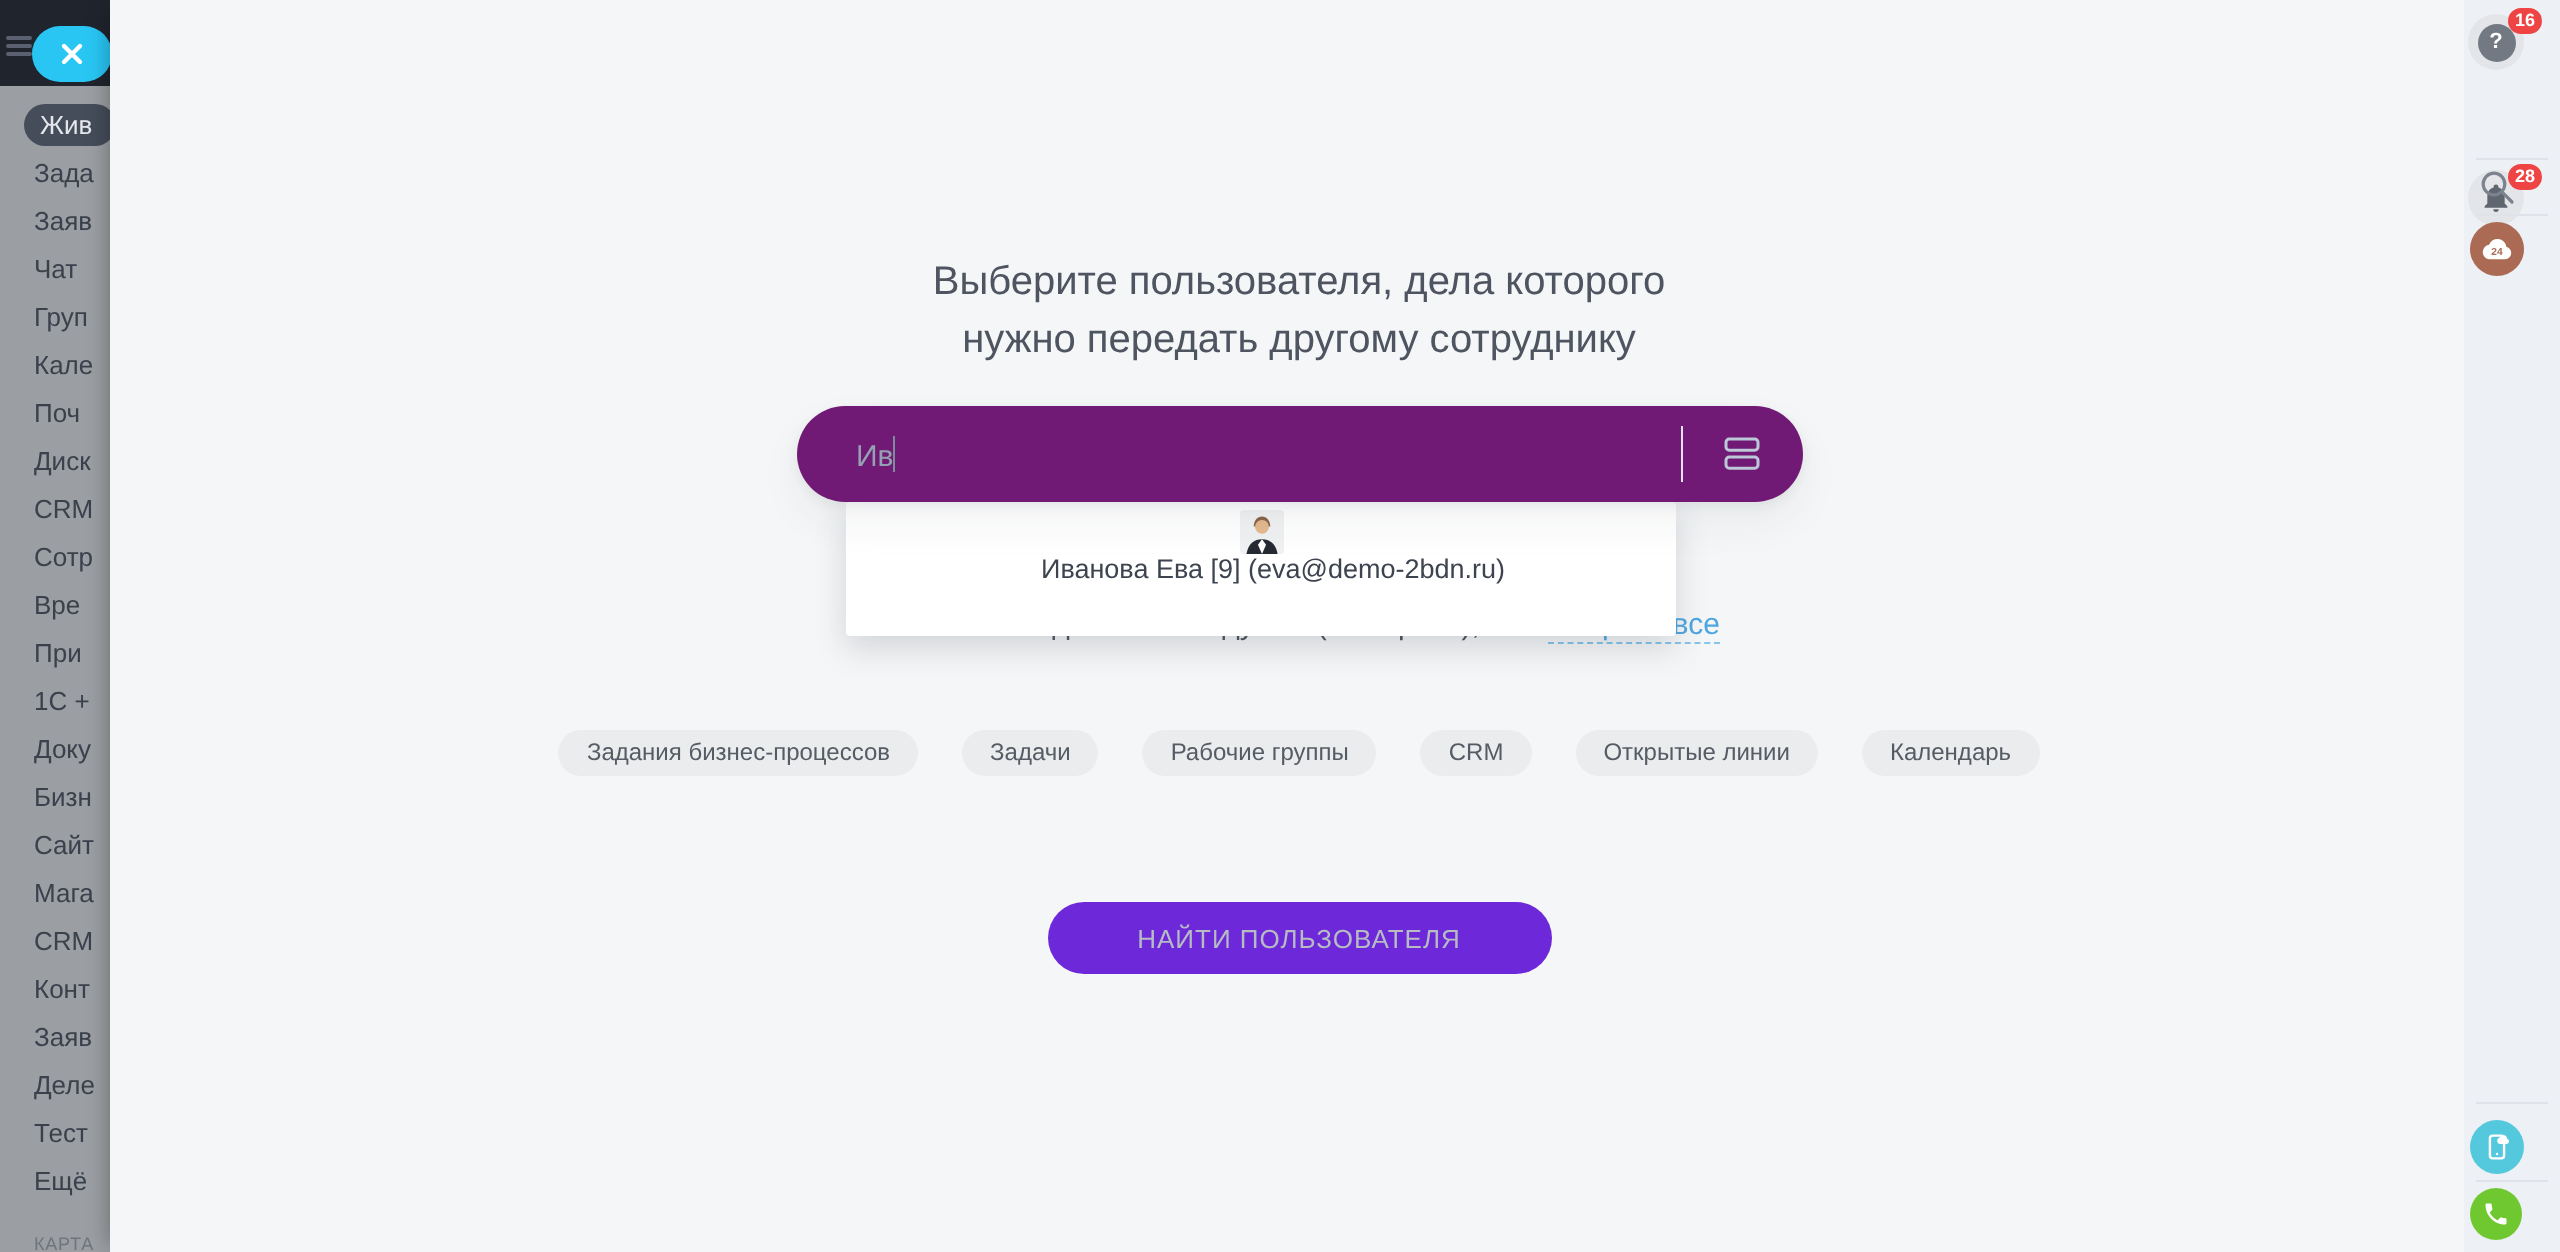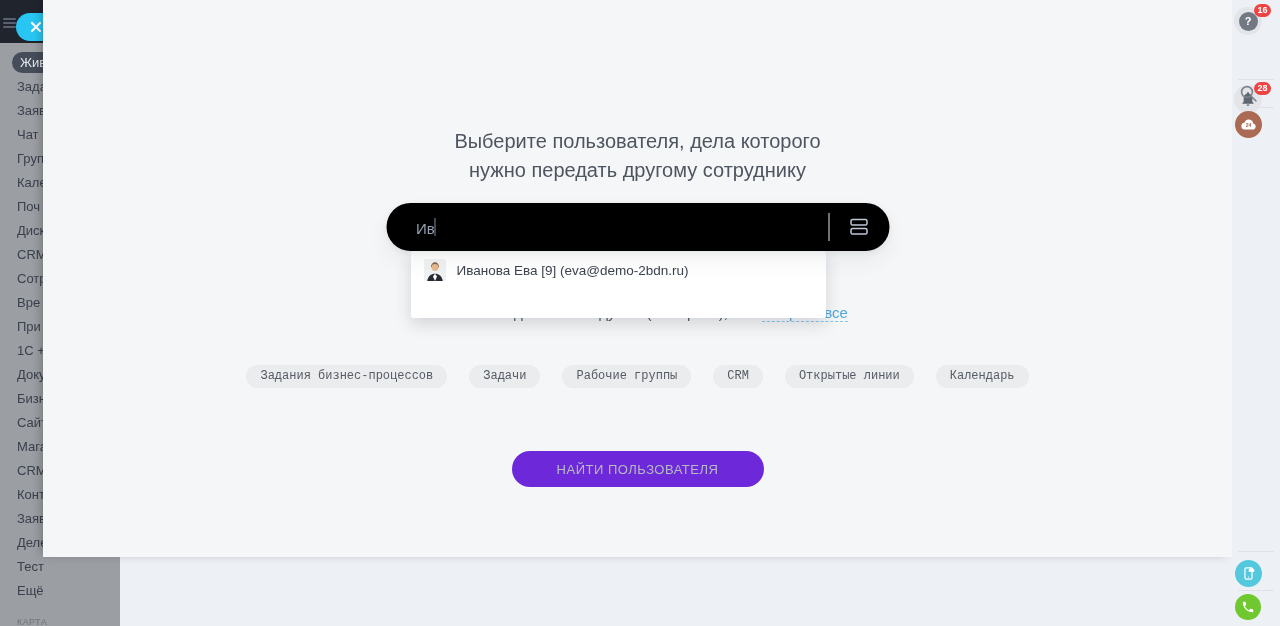--- a/index.html
+++ b/index.html
@@ -16,45 +16,45 @@
              background:#29c6f4;display:flex;align-items:center;justify-content:center;cursor:pointer;}
   .menu{position:absolute;left:0;top:51px;width:120px;}
   .menu-item{height:24px;line-height:24px;padding-left:17px;font-size:13px;color:#3a414d;
              white-space:nowrap;cursor:pointer;}
   .menu-item.selected{padding-left:12px;}
   .menu-item.selected .mi-label{display:inline-block;background:#454d5a;color:#e4e7eb;
              padding:0 12px 0 8px;border-radius:12px;line-height:21px;}
   .sitemap{position:absolute;left:17px;top:617px;font-size:9px;letter-spacing:.4px;color:#70757c;}
 
   
-  .main-panel{position:absolute;left:43px;top:0;width:1189px;height:557px;background:#f5f6f7;
+  .main-panel{position:absolute;left:55px;top:0;width:1189px;height:626px;background:#f5f6f7;
               border-right:1px solid #4d7c0f;box-shadow:-4px 0 10px -3px rgba(0,0,0,.28);z-index:5;}
   .page-title{position:absolute;top:127px;left:0;right:0;margin:0 auto;max-width:400px;
               text-align:center;font-size:20px;line-height:29px;font-weight:400;color:#4e5561;}
   .search-pill{position:absolute;top:203px;left:50%;transform:translateX(-50%);width:503px;height:48px;
-               background:#000000;border-radius:24px;
+               background:#701a75;border-radius:24px;
                box-shadow:0 2px 6px rgba(40,50,60,.07),0 10px 22px rgba(40,50,60,.06);z-index:4;}
   .search-input{position:absolute;left:28px;top:0;width:400px;height:48px;border:none;outline:none;
                background:transparent;font-size:15px;color:#95a1b1;
                font-family:"Liberation Sans","DejaVu Sans",sans-serif;}
   .caret{position:absolute;left:48px;top:15px;width:1px;height:18px;background:#7d8c9c;}
   .pill-divider{position:absolute;right:60px;top:10px;width:1px;height:28px;background:#dfe4ea;}
   .pill-list-btn{position:absolute;right:20px;top:15px;width:20px;height:18px;cursor:pointer;}
 
   .dropdown{position:absolute;top:251px;left:calc(50% - 227px);width:415px;height:67px;background:#ffffff;
             border-radius:2px;box-shadow:0 6px 16px rgba(50,60,75,.18);z-index:3;padding-top:4px;
             box-sizing:border-box;}
-  .sugg-row{display:flex;align-items:center;height:30px;padding-left:13px;cursor:pointer;}
+  .sugg-row{display:flex;align-items:center;height:30px;padding-left:13px;cursor:pointer;flex-direction:column;}
   .sugg-row .avatar{width:22px;height:22px;margin-right:11px;flex:0 0 auto;}
   .sugg-row .sugg-text{font-size:13.5px;color:#3d4450;white-space:nowrap;}
 
   .hint-line{position:absolute;top:304px;left:0;right:0;text-align:center;font-size:15px;color:#4d5561;z-index:2;}
   .hint-link{color:#4fa7e0;border-bottom:1px dashed #85c4ec;cursor:pointer;}
 
-  .chips-row{position:absolute;top:365px;left:0;right:0;display:flex;justify-content:center;gap:22px;font-family:Liberation Mono, monospace;}
+  .chips-row{position:absolute;top:365px;left:0;right:0;display:flex;justify-content:center;gap:22px;}
   .chip{height:23px;line-height:23px;padding:0 14px;border-radius:12px;background:#eaeced;
         font-size:12px;color:#565c65;white-space:nowrap;cursor:pointer;}
 
   .find-btn{position:absolute;top:451px;left:50%;transform:translateX(-50%);width:252px;height:36px;
             border:none;border-radius:18px;background:#6d28d9;color:#b7bcc3;font-size:13px;
             letter-spacing:.5px;font-family:Liberation Sans, sans-serif;cursor:default;}
 
   
   .right-rail{position:absolute;right:0;top:0;width:48px;height:626px;background:#edf0f4;z-index:6;}
   .rail-circle{position:absolute;width:28px;height:28px;border-radius:50%;background:#e3e5e9;

